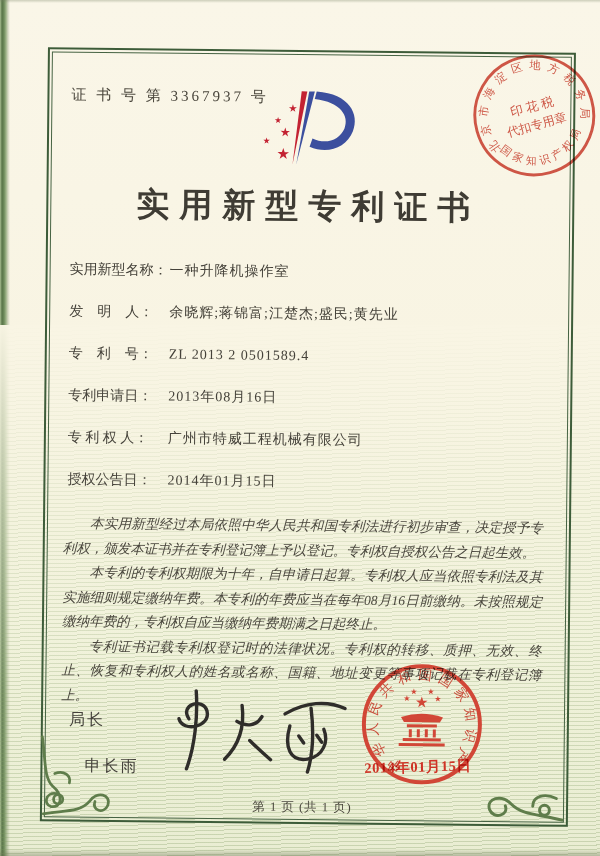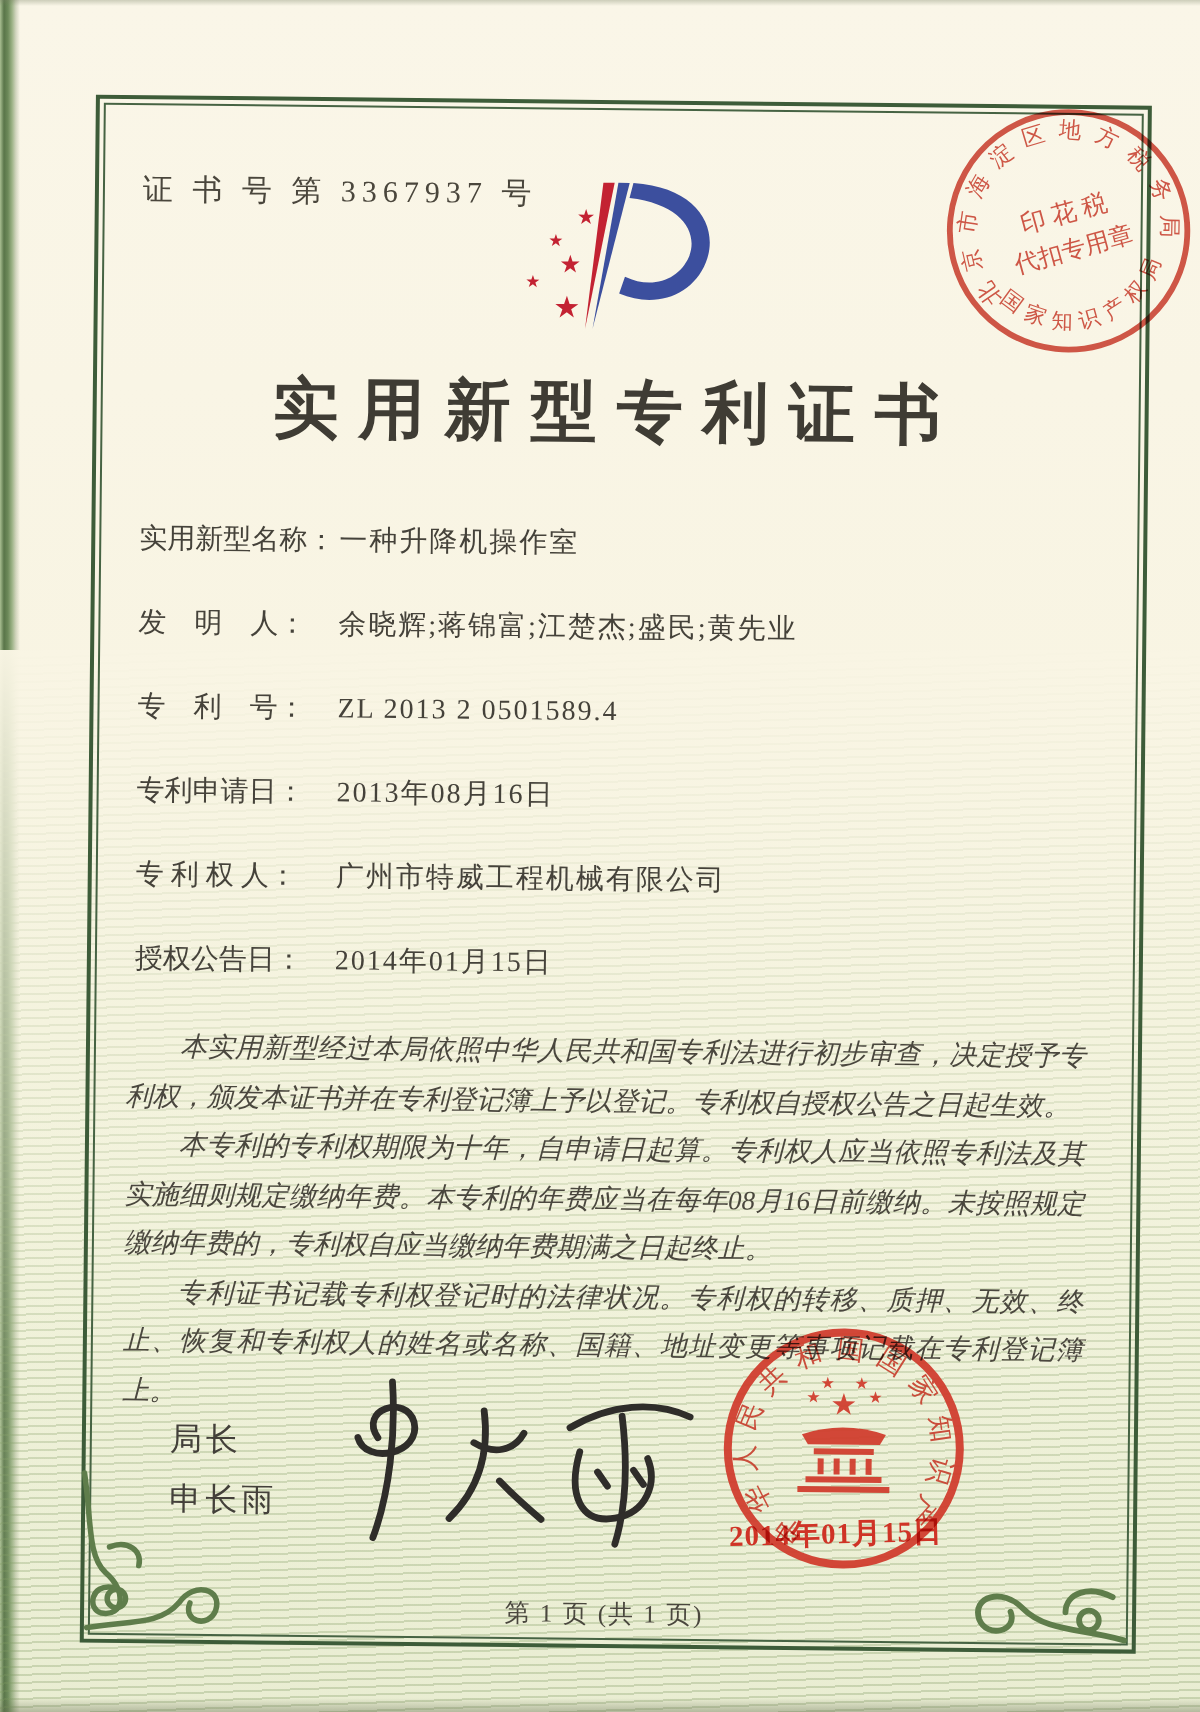--- a/index.html
+++ b/index.html
@@ -26,22 +26,22 @@
   .cert-number{left:68px;top:88px;font-size:15px;letter-spacing:3px;color:#4a463c;}
   .title{left:44px;width:524px;top:184px;text-align:center;font-size:33px;font-weight:bold;
     letter-spacing:10px;color:#3f3c34;}
   .fields{left:68px;top:263px;display:flex;flex-direction:column;gap:24px;font-size:14px;}
   .field{white-space:nowrap;}
   .flabel{display:inline-block;min-width:100px;color:#45423a;}
   .fvalue{color:#45423a;letter-spacing:1px;}
   .paras{left:64px;width:480px;top:514px;font-size:13.5px;line-height:24.5px;
     font-style:italic;color:#4a473e;text-align:justify;}
   .paras p{margin:0;text-indent:2em;}
-  .sig-title{left:88px;top:712px;font-size:16px;letter-spacing:2px;color:#43403a;}
-  .sig-name{left:88px;top:742px;font-size:16px;letter-spacing:2px;color:#43403a;}
+  .sig-title{left:72px;top:712px;font-size:16px;letter-spacing:2px;color:#43403a;}
+  .sig-name{left:88px;top:758px;font-size:16px;letter-spacing:2px;color:#43403a;}
   .sig-hand{left:152px;top:686px;width:214px;height:100px;}
   .big-seal{left:350px;top:648px;width:150px;height:150px;mix-blend-mode:multiply;opacity:.93;}
   .seal-date{left:368px;top:756px;width:130px;font-size:14.5px;font-weight:bold;color:#cf3326;
     letter-spacing:.5px;transform:rotate(-2deg);mix-blend-mode:multiply;white-space:nowrap;}
   .tax-seal{left:458px;top:40px;width:146px;height:146px;transform:rotate(-16deg);
     mix-blend-mode:multiply;opacity:.88;}
   .footer{left:44px;width:524px;top:799px;text-align:center;font-size:12.5px;color:#4a473e;letter-spacing:1px;}
   .flourish-bl{left:40px;top:730px;width:92px;height:92px;}
   .flourish-br{left:472px;top:756px;width:98px;height:66px;transform:scaleX(-1);}
   svg{display:block;width:100%;height:100%;}

